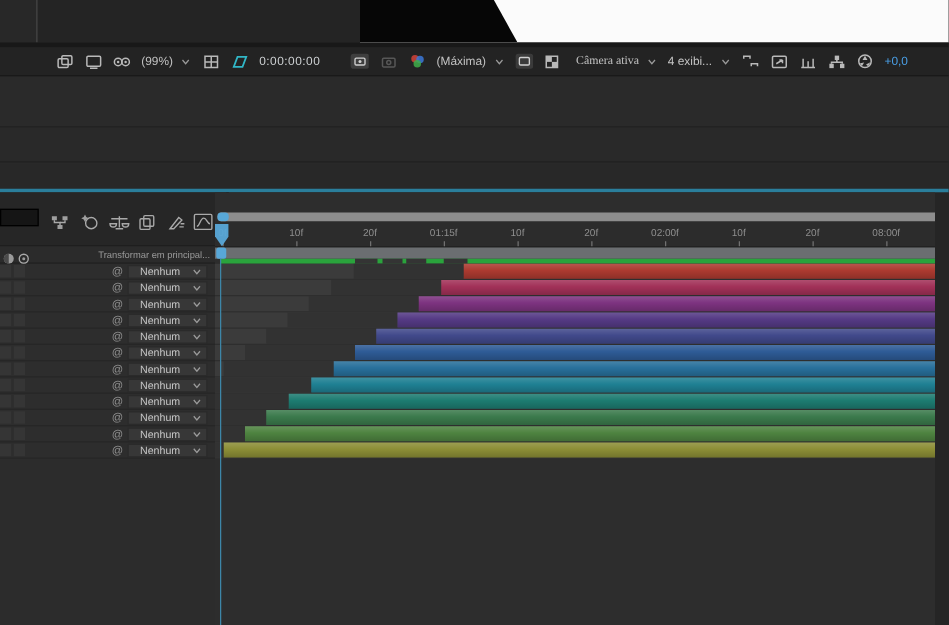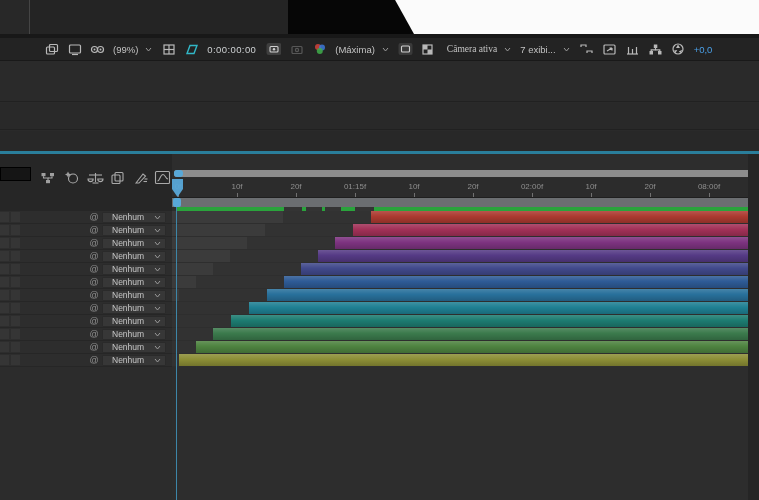--- a/index.html
+++ b/index.html
@@ -18,21 +18,21 @@
   
   #main-toolbar { position:absolute; top:38px; left:0; width:759px; height:23px; background:#232323;
     border-bottom:1px solid #191919; display:flex; align-items:center; padding-left:44px;
     color:#c3c3c3; font-size:9.5px; white-space:nowrap; }
   .tbi { display:inline-flex; align-items:center; justify-content:center; width:15px; height:15px; margin-right:8px; flex:none; }
   .tbi svg { display:block; }
   .tbtxt { display:inline-flex; align-items:center; margin-right:9px; color:#c3c3c3;justify-content:space-between; }
   .tbtxt .lbl { margin-right:7px; }
   .dim { opacity:.35; }
   .blue-val { color:var(--exposure-blue,#4aa0e8); }
-  .tc { color:#ced1d3; letter-spacing:.4px; margin-right:10px; }
+  .tc { color:#ced1d3; letter-spacing:.4px; margin-right:24px; }
 
   
   #panel-a { position:absolute; top:62px; left:0; width:759px; height:40px; background:#2a2a2a; border-bottom:1px solid #212121; }
   #panel-b { position:absolute; top:103px; left:0; width:759px; height:27px; background:#292929; border-bottom:1px solid #212121; }
   #panel-c { position:absolute; top:131px; left:0; width:759px; height:20px; background:#282828; }
   #active-edge { position:absolute; top:151px; left:0; width:759px; height:3px; background:var(--panel-edge,#2a7e9b); }
 
   
   #timeline { position:absolute; top:154px; left:0; width:759px; height:346px; background:#252525; }
 
@@ -173,21 +173,21 @@
           <rect class="st" x="2" y="2" width="9" height="9"></rect>
         </svg>
     </span>
     <span class="tbtxt" style="margin-left:3px;font-family:Liberation Serif, serif;">
       <span class="lbl">Câmera ativa</span>
       <svg width="7" height="5">
           <polyline points="1,1 3.5,4 6,1" stroke="#9a9a9a" fill="none"></polyline>
         </svg>
     </span>
     <span class="tbtxt">
-      <span class="lbl">7 exibi...</span>
+      <span class="lbl">4 exibi...</span>
       <svg width="7" height="5">
           <polyline points="1,1 3.5,4 6,1" stroke="#9a9a9a" fill="none"></polyline>
         </svg>
     </span>
     <span class="tbi">
       <svg width="15" height="12">
           <polyline class="st" points="2,4 2,2 7,2 7,4"></polyline>
           <polyline class="st" points="8,10 8,8 13,8 13,10"></polyline>
         </svg>
     </span>
@@ -268,20 +268,35 @@
             <line class="st2" x1="10.5" y1="10.5" x2="14" y2="10.5"></line>
           </svg>
       </span>
       <span class="tli" style="left:154px;">
         <svg width="17" height="15">
             <rect class="st2" x="1.5" y="1.5" width="14" height="12" rx="1"></rect>
             <path class="st2" d="M3.5,11 C6,11 6,4.5 9,4.5 C11.5,4.5 11.5,9 14,9"></path>
           </svg>
       </span>
 
+      <div id="tl-header">
+        <span class="hicon" style="left:2px;">
+          <svg width="10" height="10">
+              <circle cx="5" cy="5" r="4" fill="#9a9a9a"></circle>
+              <path d="M5,1 a4,4 0 0 0 0,8 Z" fill="#4a4a4a"></path>
+            </svg>
+        </span>
+        <span class="hicon" style="left:14px;">
+          <svg width="10" height="10">
+              <circle class="st2" cx="5" cy="5" r="3.6"></circle>
+              <circle cx="5" cy="5" r="1.2" fill="#9a9a9a"></circle>
+            </svg>
+        </span>
+        <span class="hlbl">Transformar em principal...</span>
+      </div>
 
       <div id="layer-list">
   <div class="lrow">
     <span class="cell c1"></span>
     <span class="cell c2"></span>
     <span class="whip">@</span>
     <span class="dd">
       <span class="ddt">Nenhum</span>
       <svg class="chev" width="7" height="5">
                 <polyline points="1,1 3.5,4 6,1" stroke="#9a9a9a" fill="none"></polyline>

